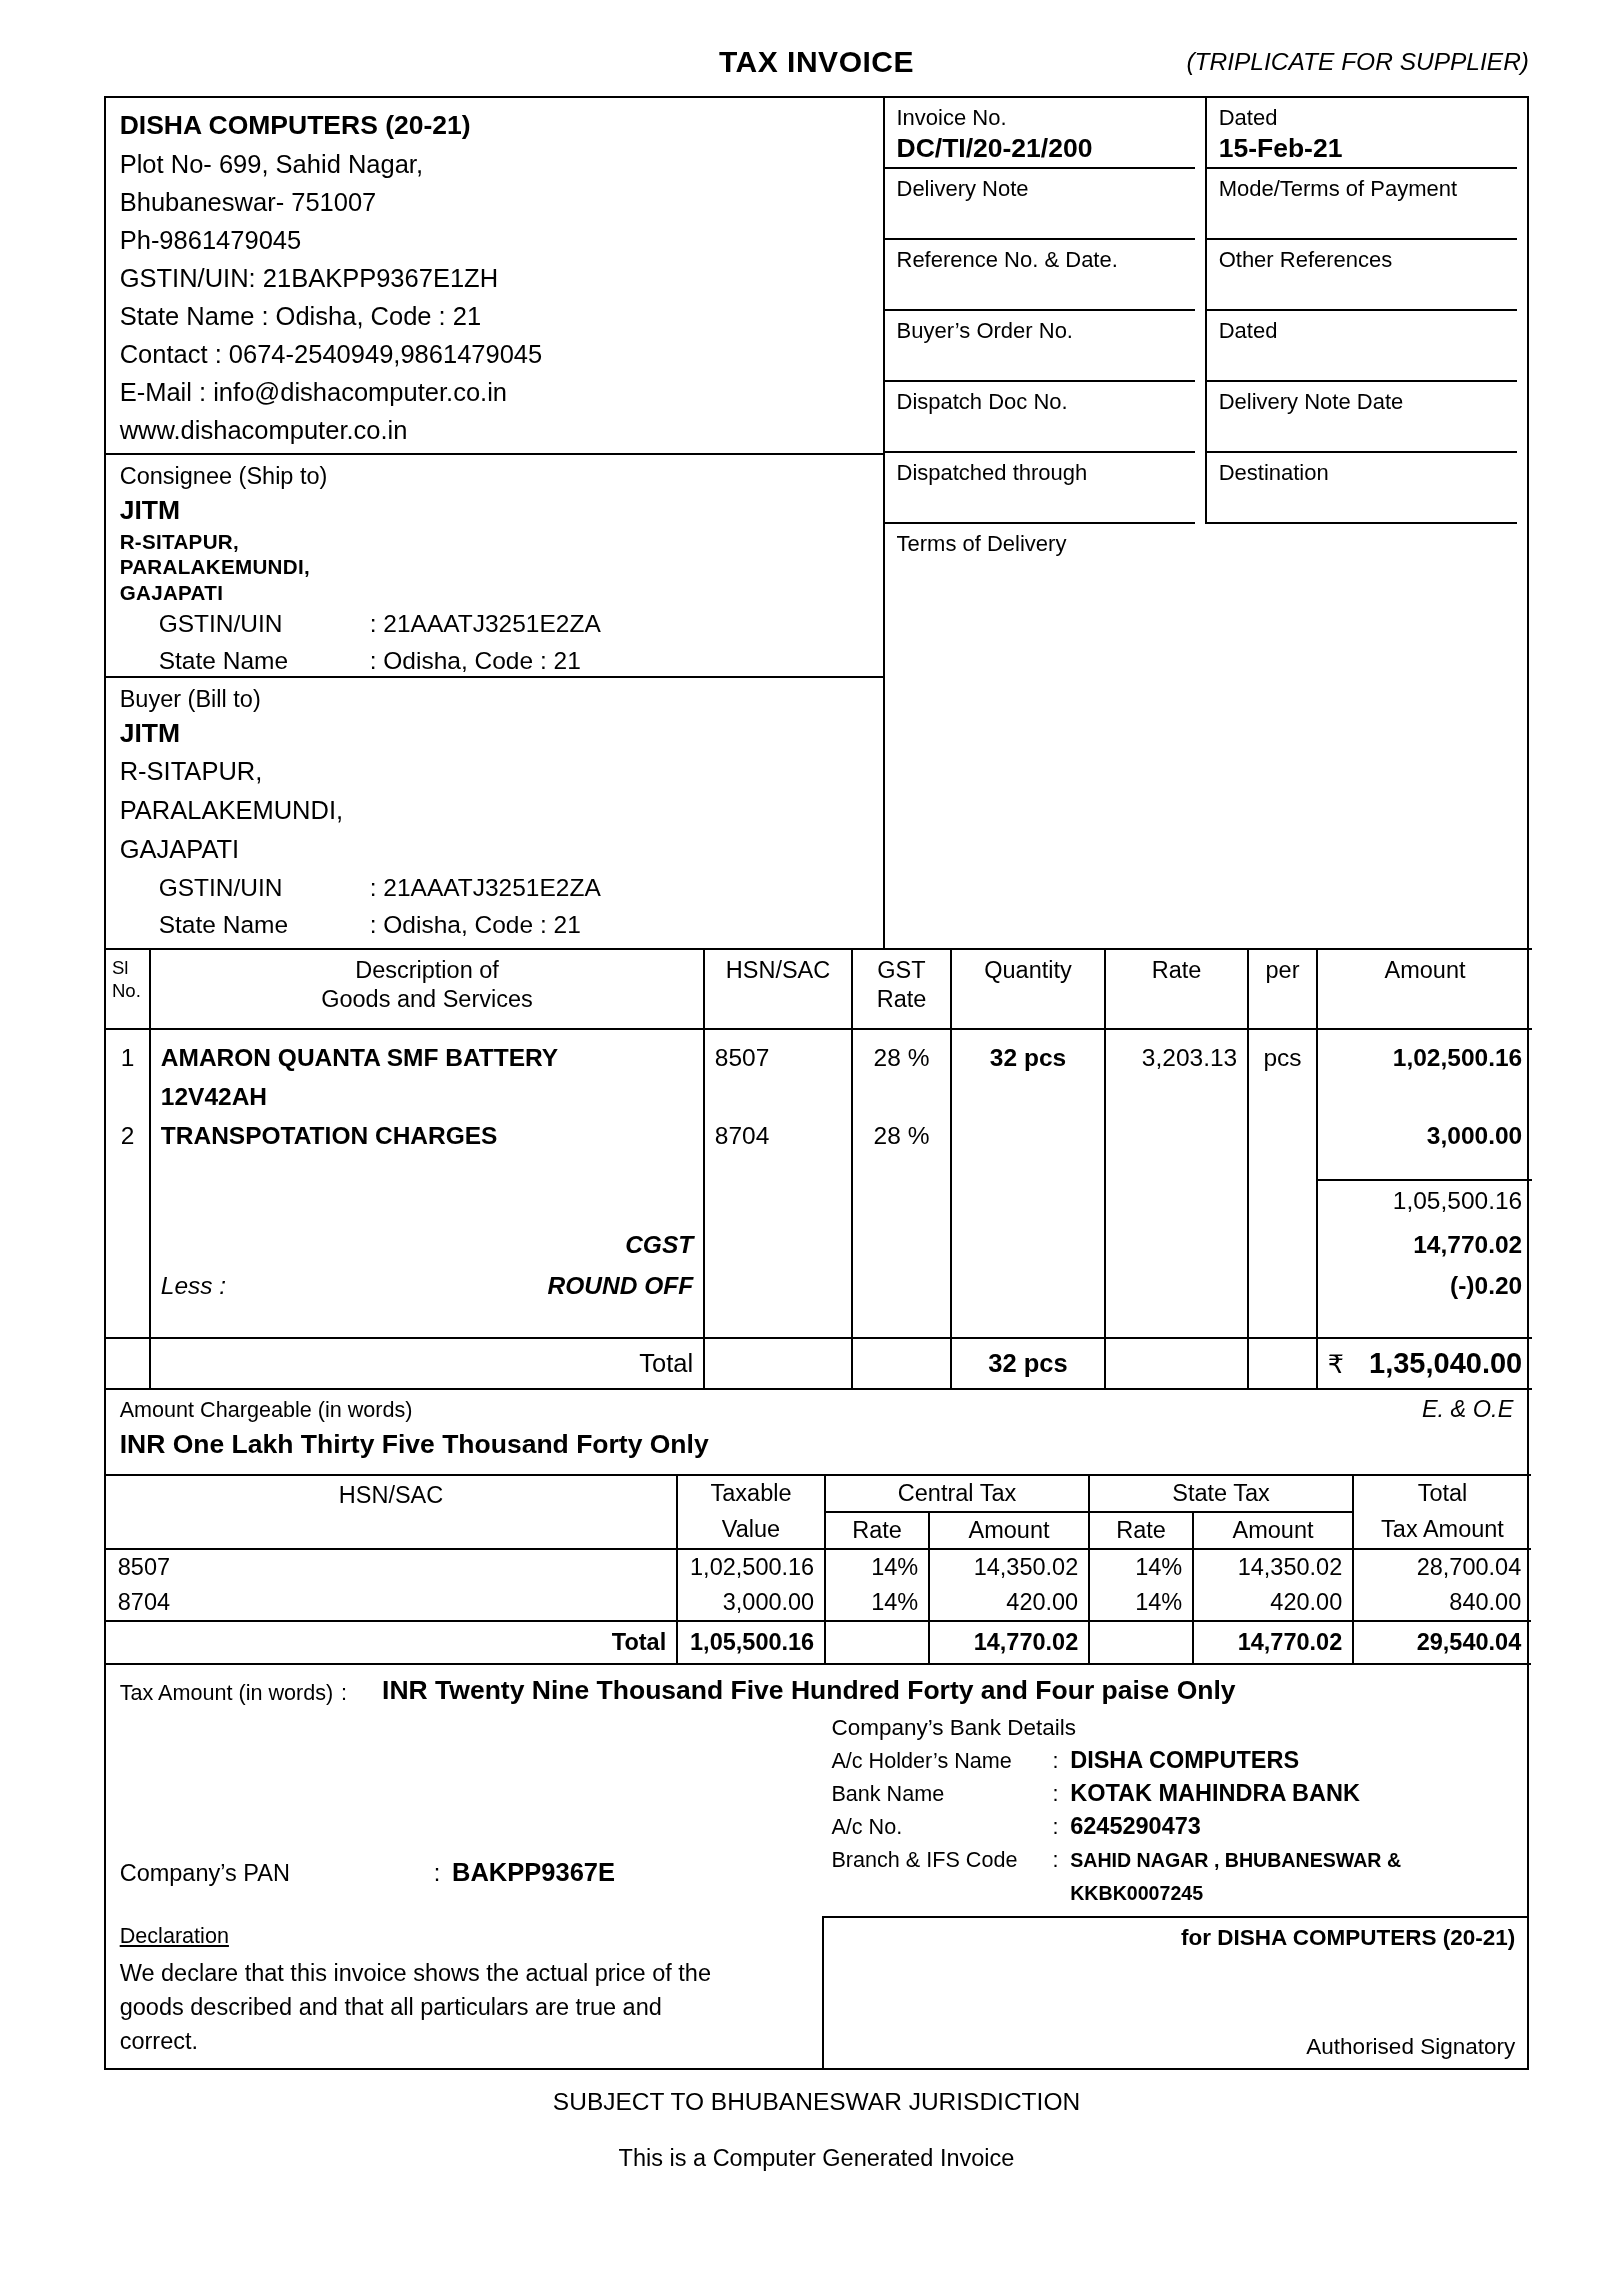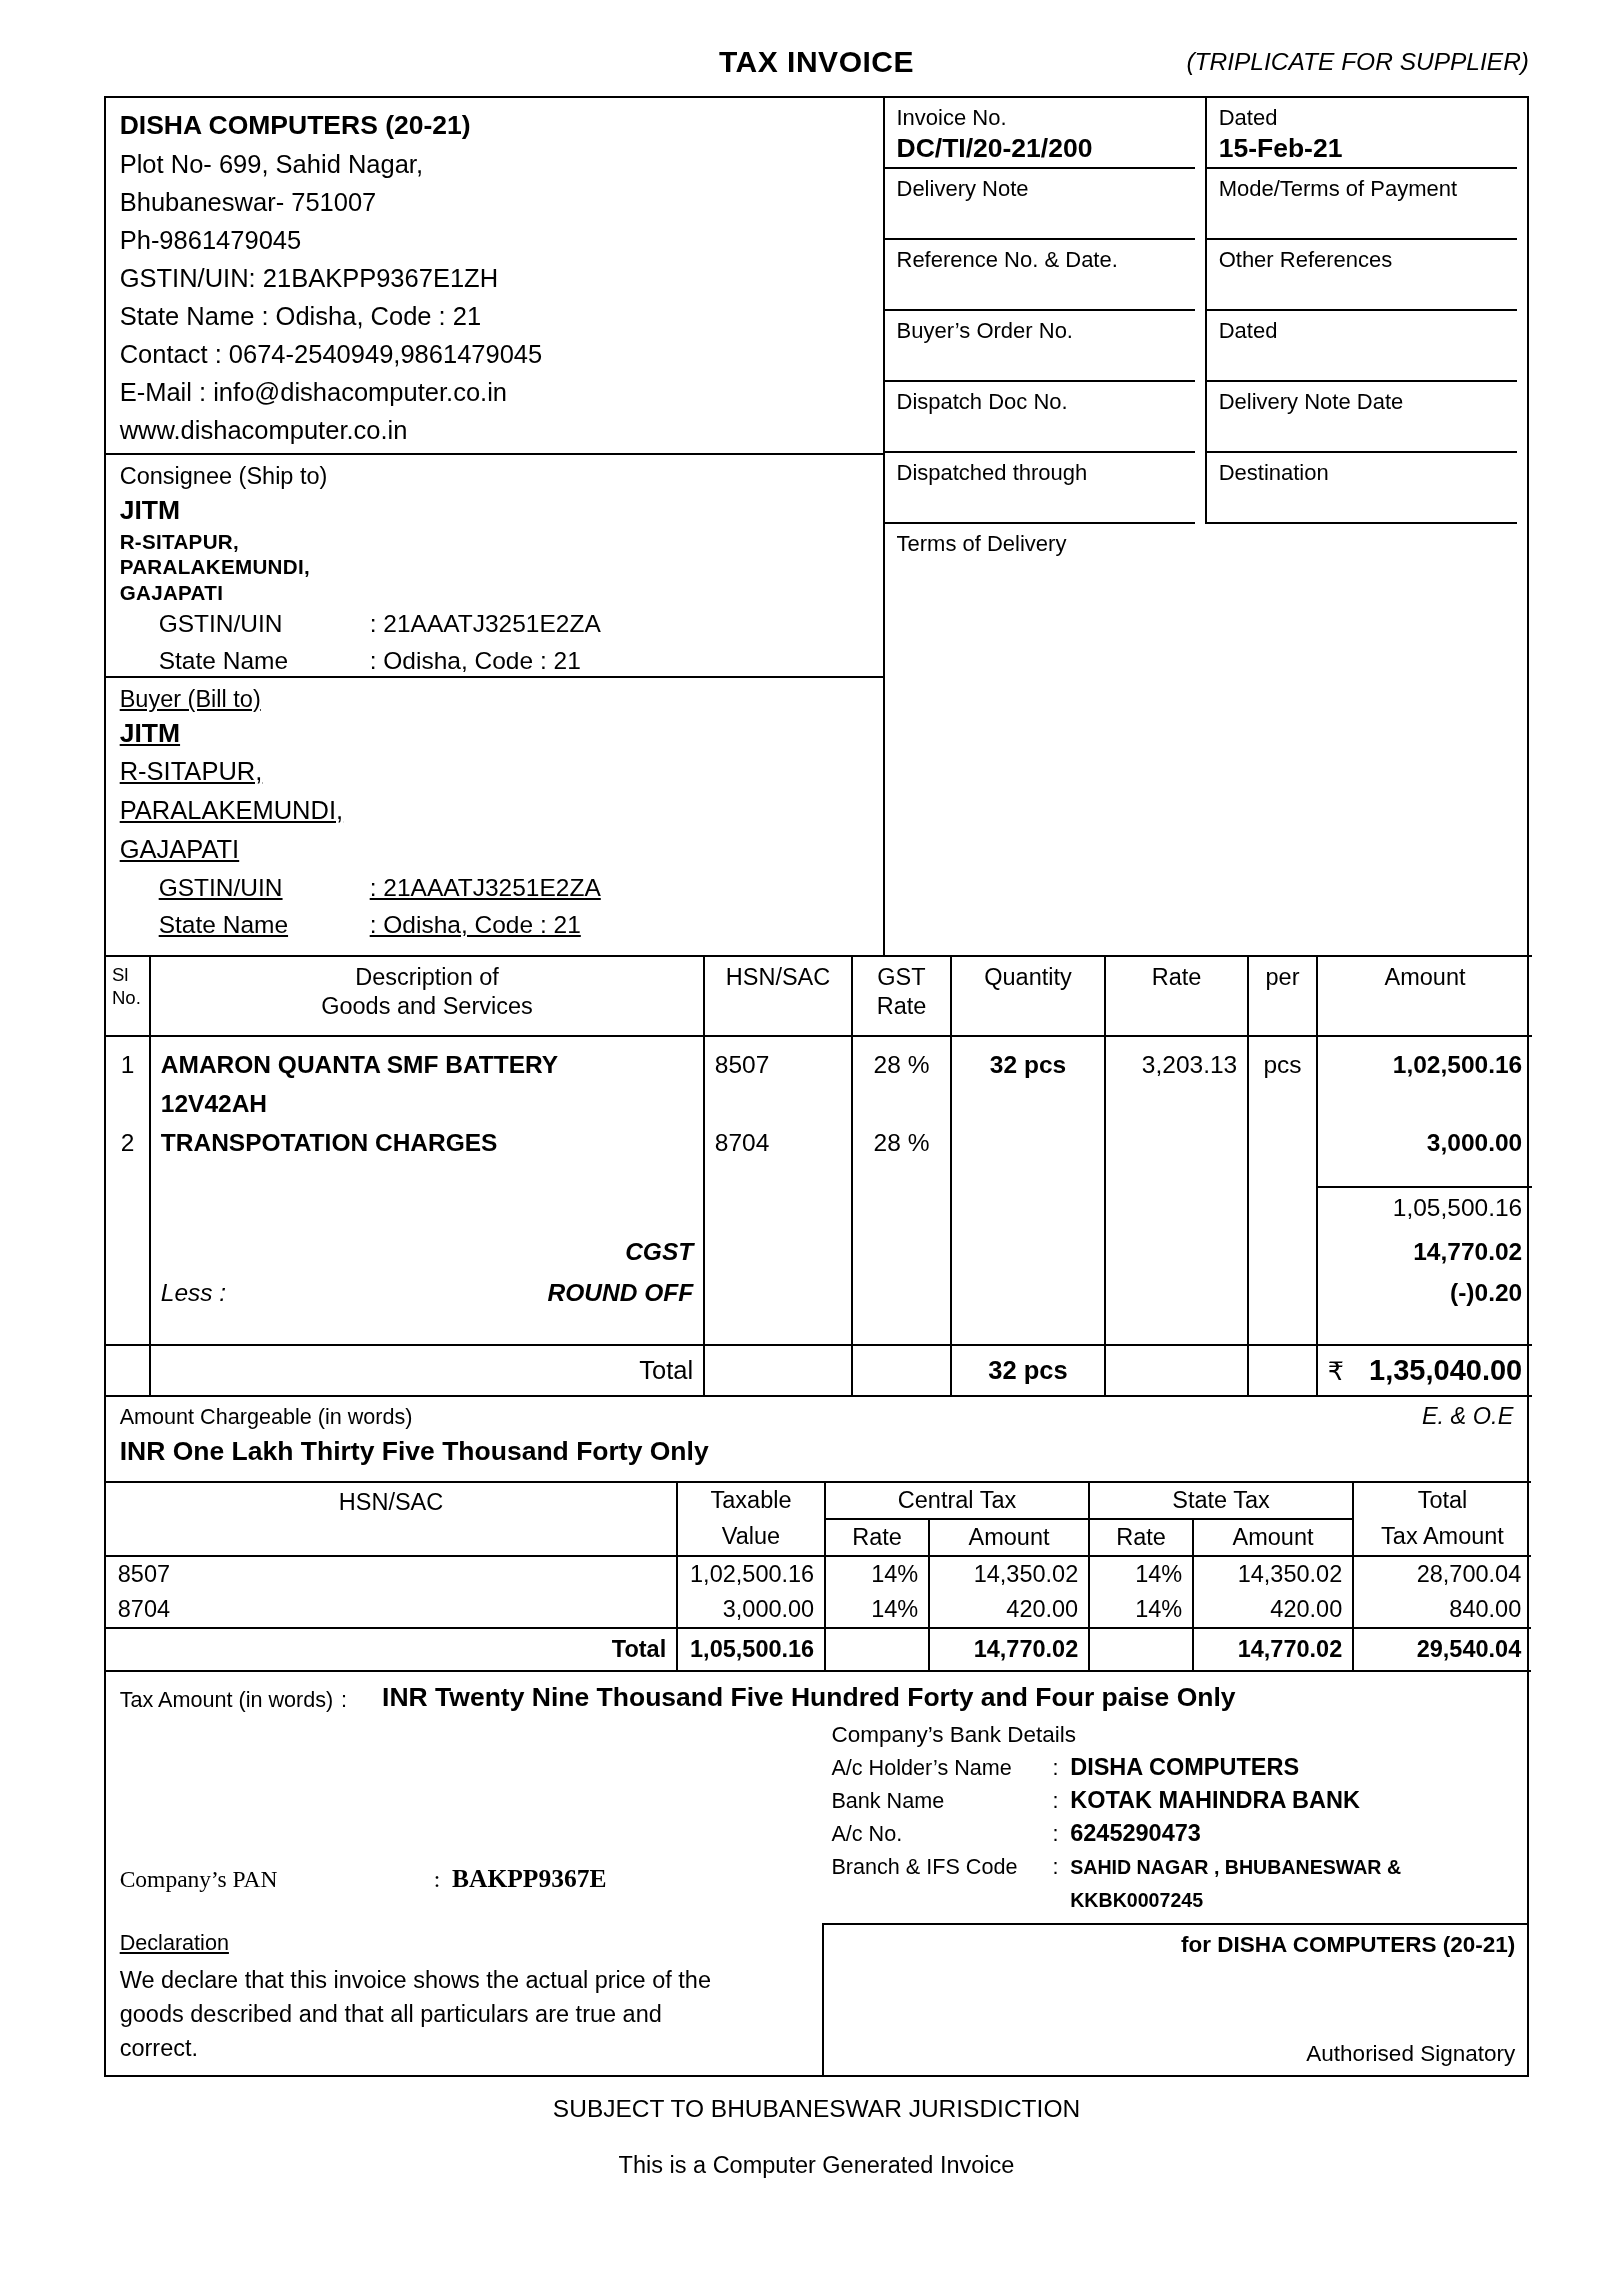--- a/index.html
+++ b/index.html
@@ -16,21 +16,21 @@
   
   .box { border:2px solid #000; }
 
   
   .top { display:flex; align-items:stretch; }
   .left-col { width:54.8%; border-right:2px solid #000; display:flex; flex-direction:column; }
   .seller { height:355px; padding:7.8px 13.7px 0; font-size:25.5px; line-height:38px; overflow:hidden; }
   .seller-name { font-weight:bold; font-size:26.5px; line-height:39px; }
   .section { border-top:2px solid #000; padding:4.9px 13.7px 0; }
   .consignee { height:223px; overflow:hidden; }
-  .buyer { flex:1; padding-bottom:12px;text-decoration:underline; }
+  .buyer { flex:1; padding-bottom:5px; }
   .sec-label { font-size:23.5px; line-height:32px; }
   .party-name { font-size:26.5px; font-weight:bold; line-height:37px; }
   .addr-small div { font-size:20.6px; font-weight:bold; line-height:25.5px; letter-spacing:0.3px; }
   .addr-line { font-size:25.5px; line-height:39px; }
   .kv { display:flex; font-size:24.5px; line-height:37px; }
   .kv .k { width:211px; flex:none;margin-left:39px; }
 
   
   .right-col { flex:1; display:flex; flex-direction:column; }
   .frow { display:flex; height:71px; }
@@ -83,21 +83,21 @@
   .tax td.l { text-align:left; padding-left:11.8px; }
   .tax td.r { text-align:right; padding-right:9.8px; }
   tr.tax-total td { border-top:2px solid #000; font-weight:bold; height:43px; }
 
   
   .taxwords { padding:9.8px 13.7px 0; display:flex; align-items:flex-end; }
   .tw-label { font-size:21.6px; }
   .tw-colon { font-size:21.6px; margin-left:7.8px; }
   .tw-text { font-size:26.5px; font-weight:bold; margin-left:35px; }
   .mid { display:flex; min-height:169px; }
-  .mid-left { width:50.5%; position:relative; padding:0 13.7px;font-family:Liberation Serif, serif; }
+  .mid-left { width:50.5%; position:relative; padding:0 13.7px; }
   .pan { position:absolute; bottom:29px; left:13.7px; display:flex; align-items:baseline; }
   .pan-label { font-size:23.5px; width:314px; flex:none; }
   .pan-colon { font-size:23.5px; margin-right:11.8px; }
   .pan-value { font-size:25.5px; font-weight:bold; }
   .mid-right { flex:1; padding:5.9px 9.8px 5.9px 7.8px; }
   .bank-title { font-size:22.5px; line-height:32px; }
   .bank-row { display:flex; align-items:baseline; font-size:21.6px; line-height:33px; }
   .bank-row .bk { width:221px; flex:none; }
   .bank-row .bcolon { margin-right:11.8px; }
   .bank-row .bv { font-weight:bold; font-size:23.5px; }

